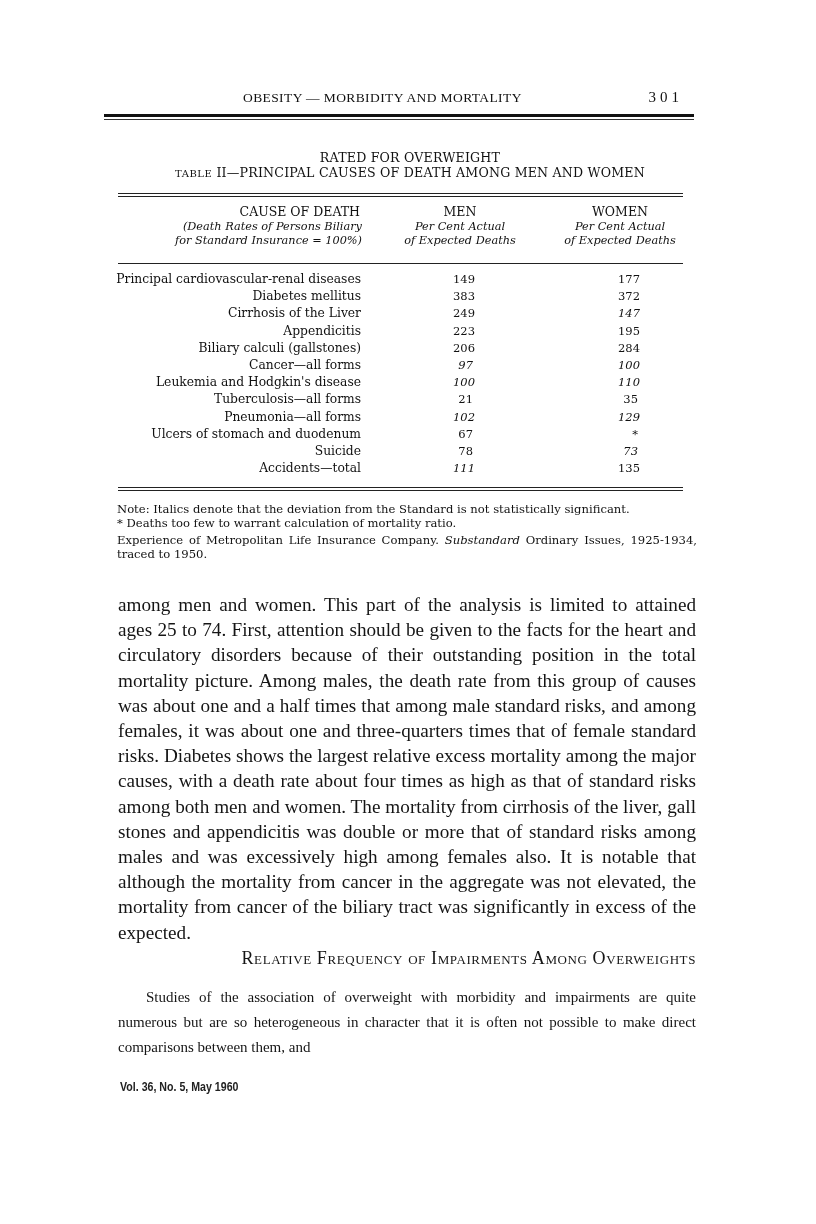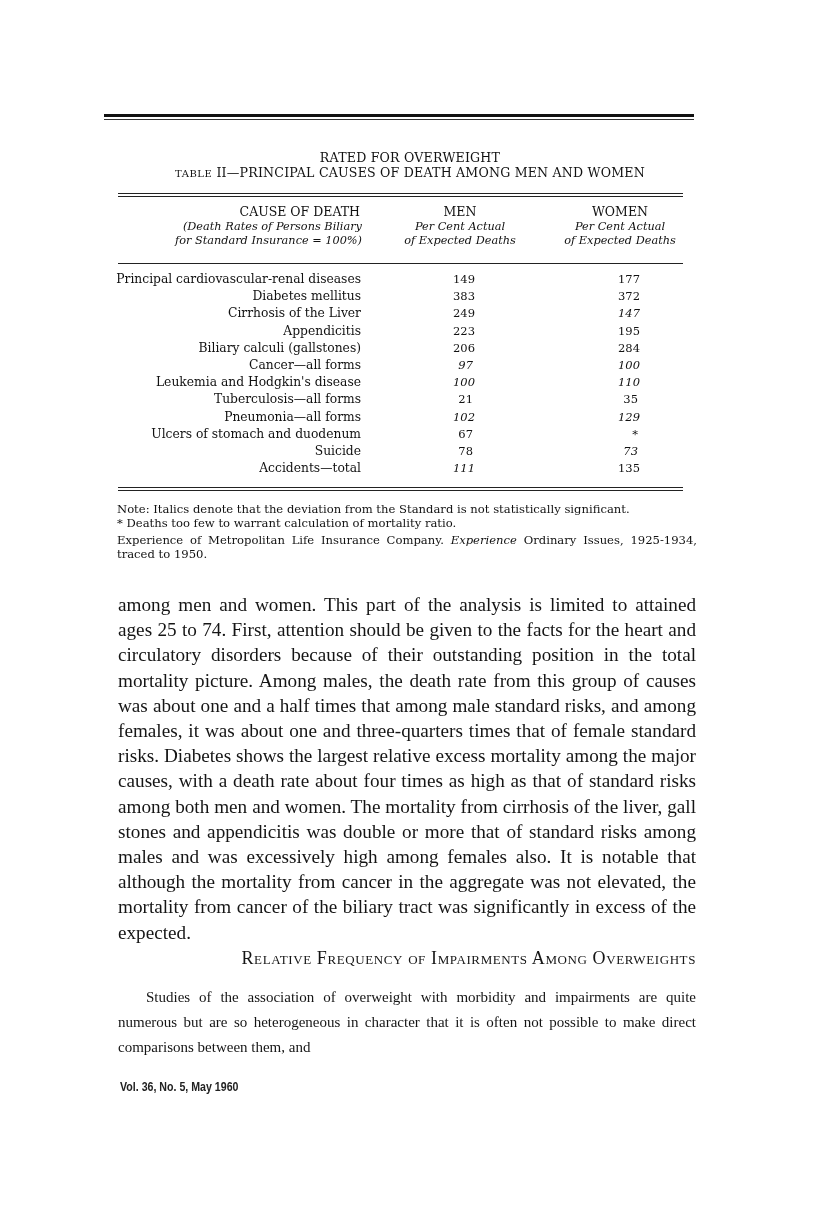--- a/index.html
+++ b/index.html
@@ -48,20 +48,24 @@
   .body-text-2 { position: absolute; left: 118px; width: 578px; top: 985px; font-family: Liberation Serif, serif; font-size: 15px; line-height: 25.2px; text-align: justify; text-indent: 28px; color: #151515; }
   .body-text-2 p { margin: 0; }
 
   .footer { position: absolute; left: 120px; top: 1080px; font-family: "Liberation Sans", sans-serif; font-size: 12.5px; font-weight: bold; transform: scaleX(0.85); transform-origin: left; color: #222; }
 </style>
 </head>
 <body>
 
 <div class="page">
 
+  <div class="running-head">
+    <span class="running-title">OBESITY — MORBIDITY AND MORTALITY</span>
+    <span class="page-number">301</span>
+  </div>
   <div class="head-rule-thick"></div>
   <div class="head-rule-thin"></div>
 
   <div class="table-caption">
     <div>RATED FOR OVERWEIGHT</div>
     <div>
       <span class="sc" style="font-variant: small-caps; text-transform: uppercase;">Table</span><span> II—PRINCIPAL CAUSES OF DEATH AMONG MEN AND WOMEN</span>
     </div>
   </div>
 
@@ -148,21 +152,21 @@
       <span class="women">135</span>
     </div>
   </div>
 
   <div class="trule r4"></div>
   <div class="trule r5"></div>
 
   <div class="notes">
     <p>Note: Italics denote that the deviation from the Standard is not statistically significant.</p>
     <p>* Deaths too few to warrant calculation of mortality ratio.</p>
-    <p class="source"><span>Experience of Metropolitan Life Insurance Company. </span><span class="em">Experience</span><span> Ordinary Issues, 1925-1934, traced to 1950.</span></p>
+    <p class="source"><span>Experience of Metropolitan Life Insurance Company. </span><span class="em">Substandard</span><span> Ordinary Issues, 1925-1934, traced to 1950.</span></p>
   </div>
 
   <div class="body-text">
     <p>among men and women. This part of the analysis is limited to attained ages 25 to 74. First, attention should be given to the facts for the heart and circulatory disorders because of their outstanding position in the total mortality picture. Among males, the death rate from this group of causes was about one and a half times that among male standard risks, and among females, it was about one and three-quarters times that of female standard risks. Diabetes shows the largest relative excess mortality among the major causes, with a death rate about four times as high as that of standard risks among both men and women. The mortality from cirrhosis of the liver, gall stones and appendicitis was double or more that of standard risks among males and was excessively high among females also. It is notable that although the mortality from cancer in the aggregate was not elevated, the mortality from cancer of the biliary tract was significantly in excess of the expected.</p>
   </div>
 
   <div class="section-head">Relative Frequency of Impairments Among Overweights</div>
 
   <div class="body-text-2">
     <p>Studies of the association of overweight with morbidity and impairments are quite numerous but are so heterogeneous in character that it is often not possible to make direct comparisons between them, and</p>

